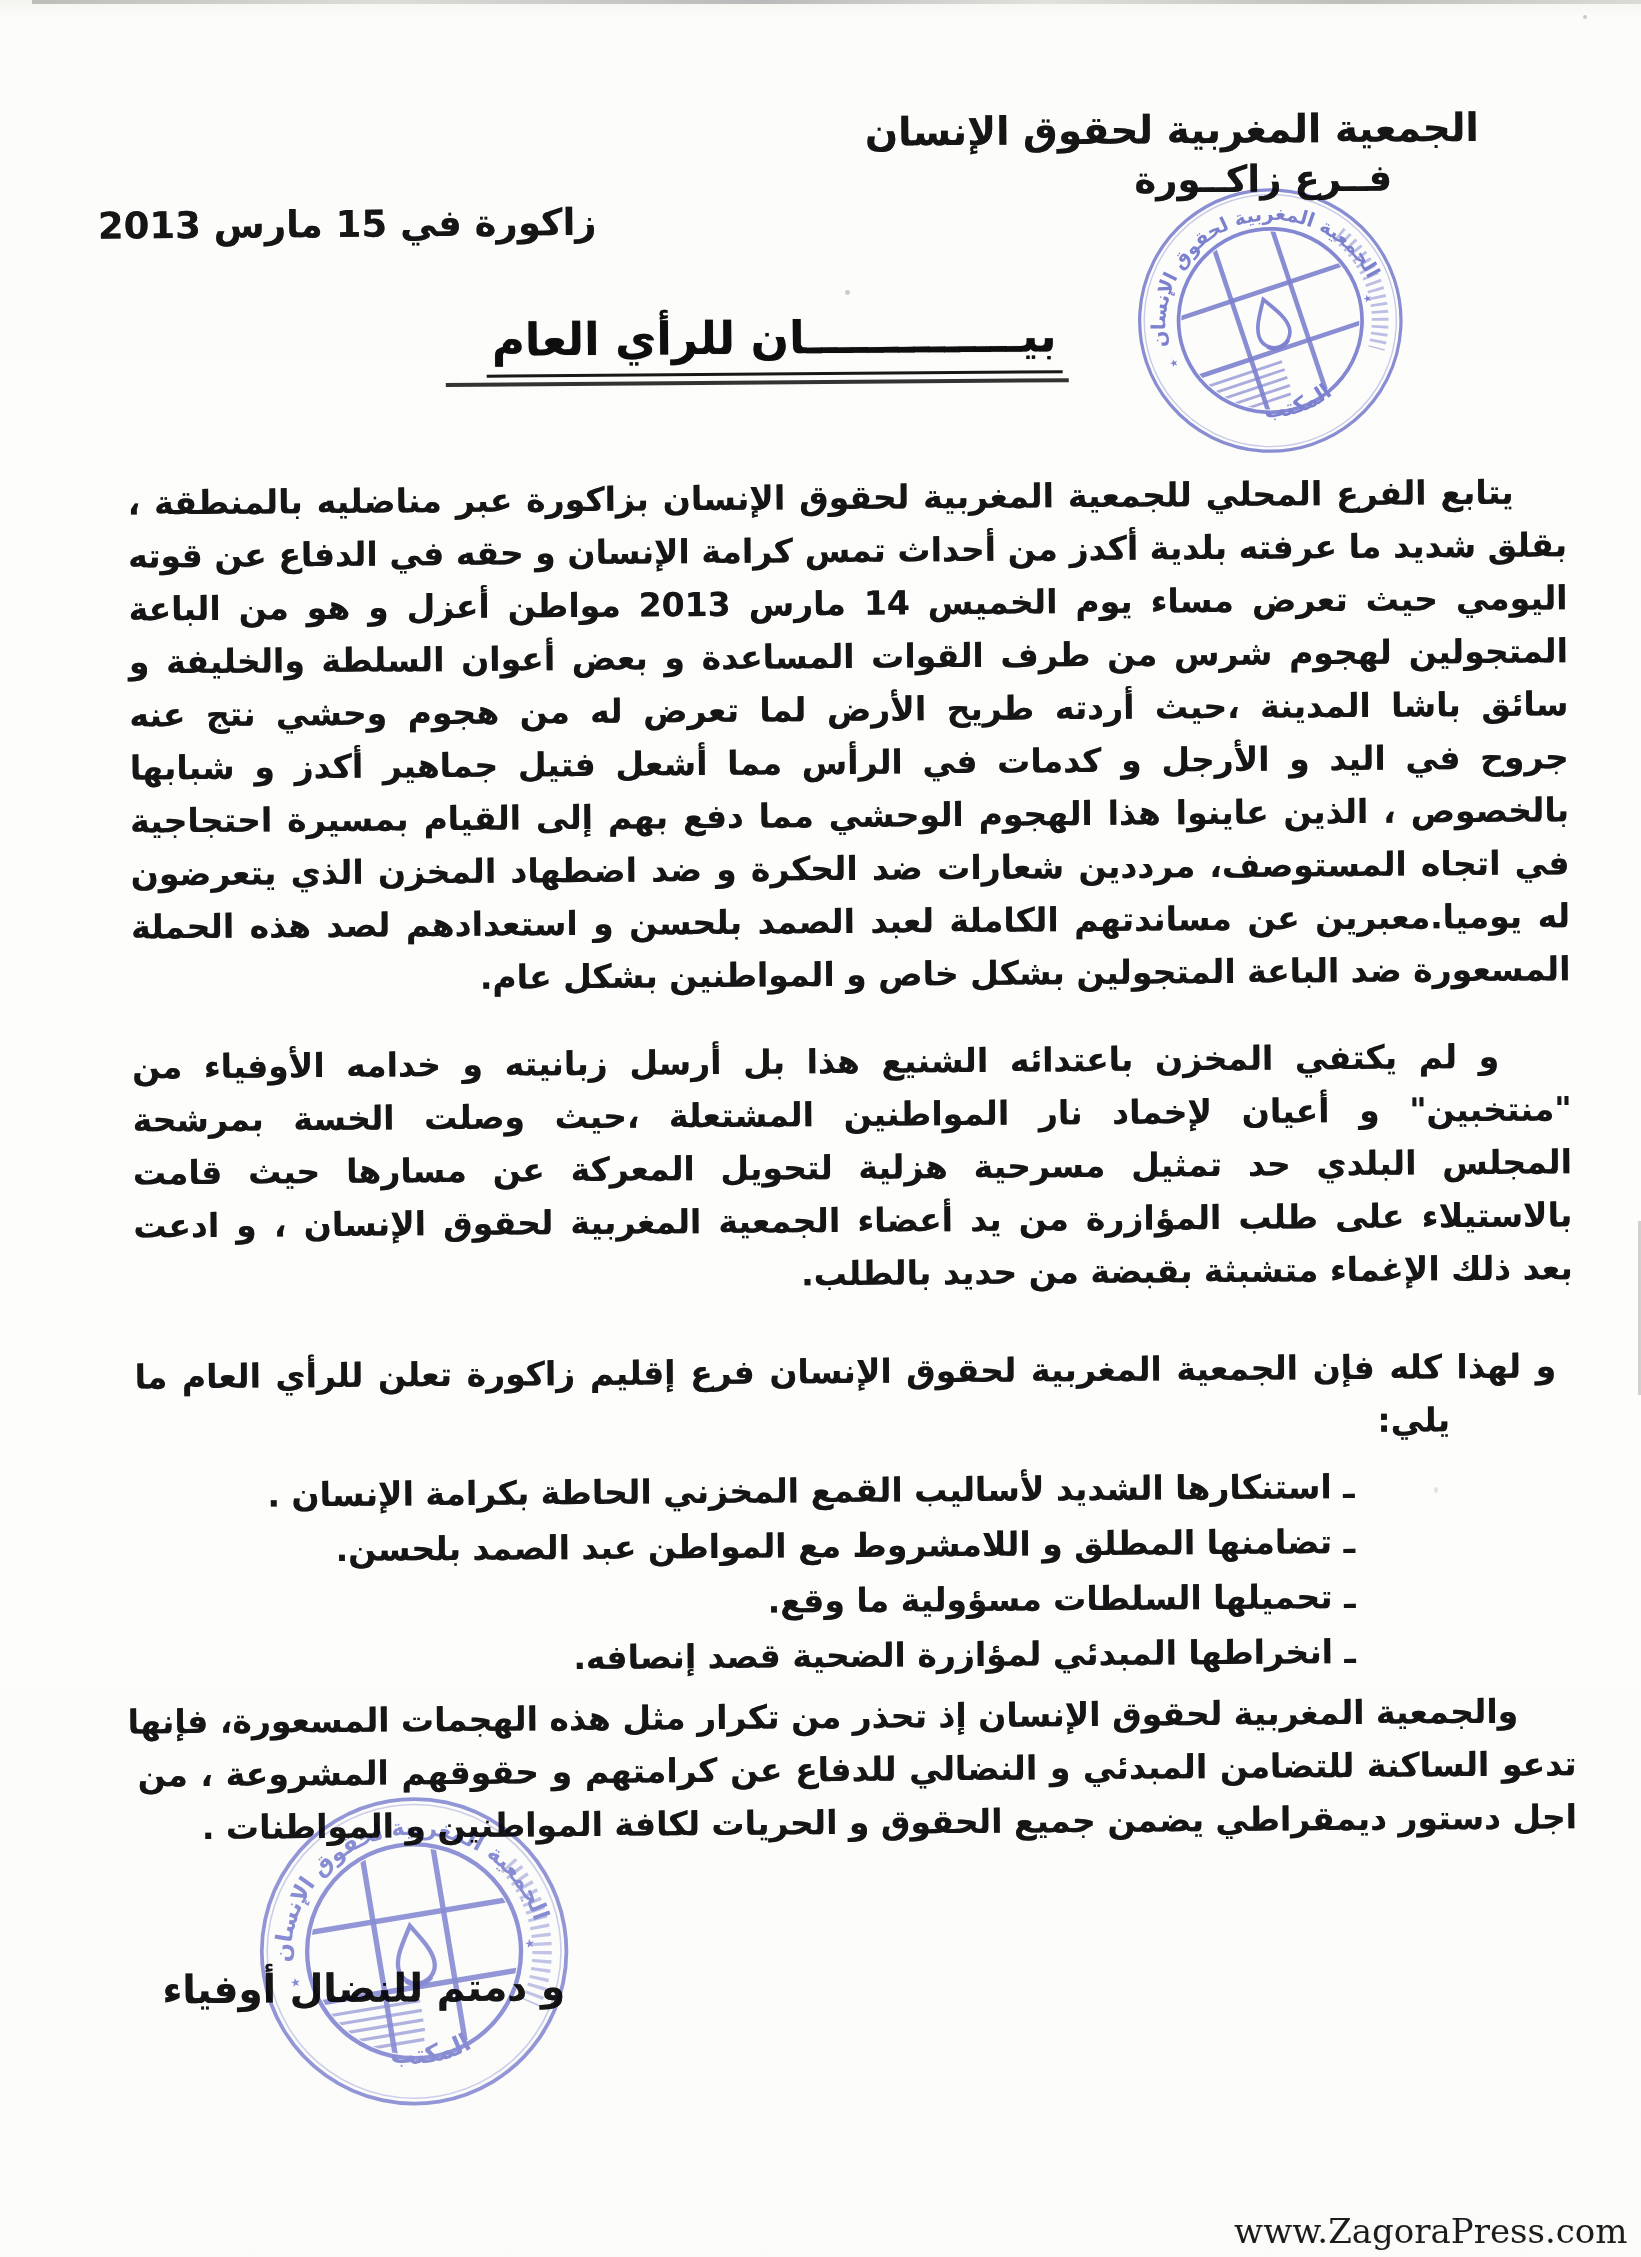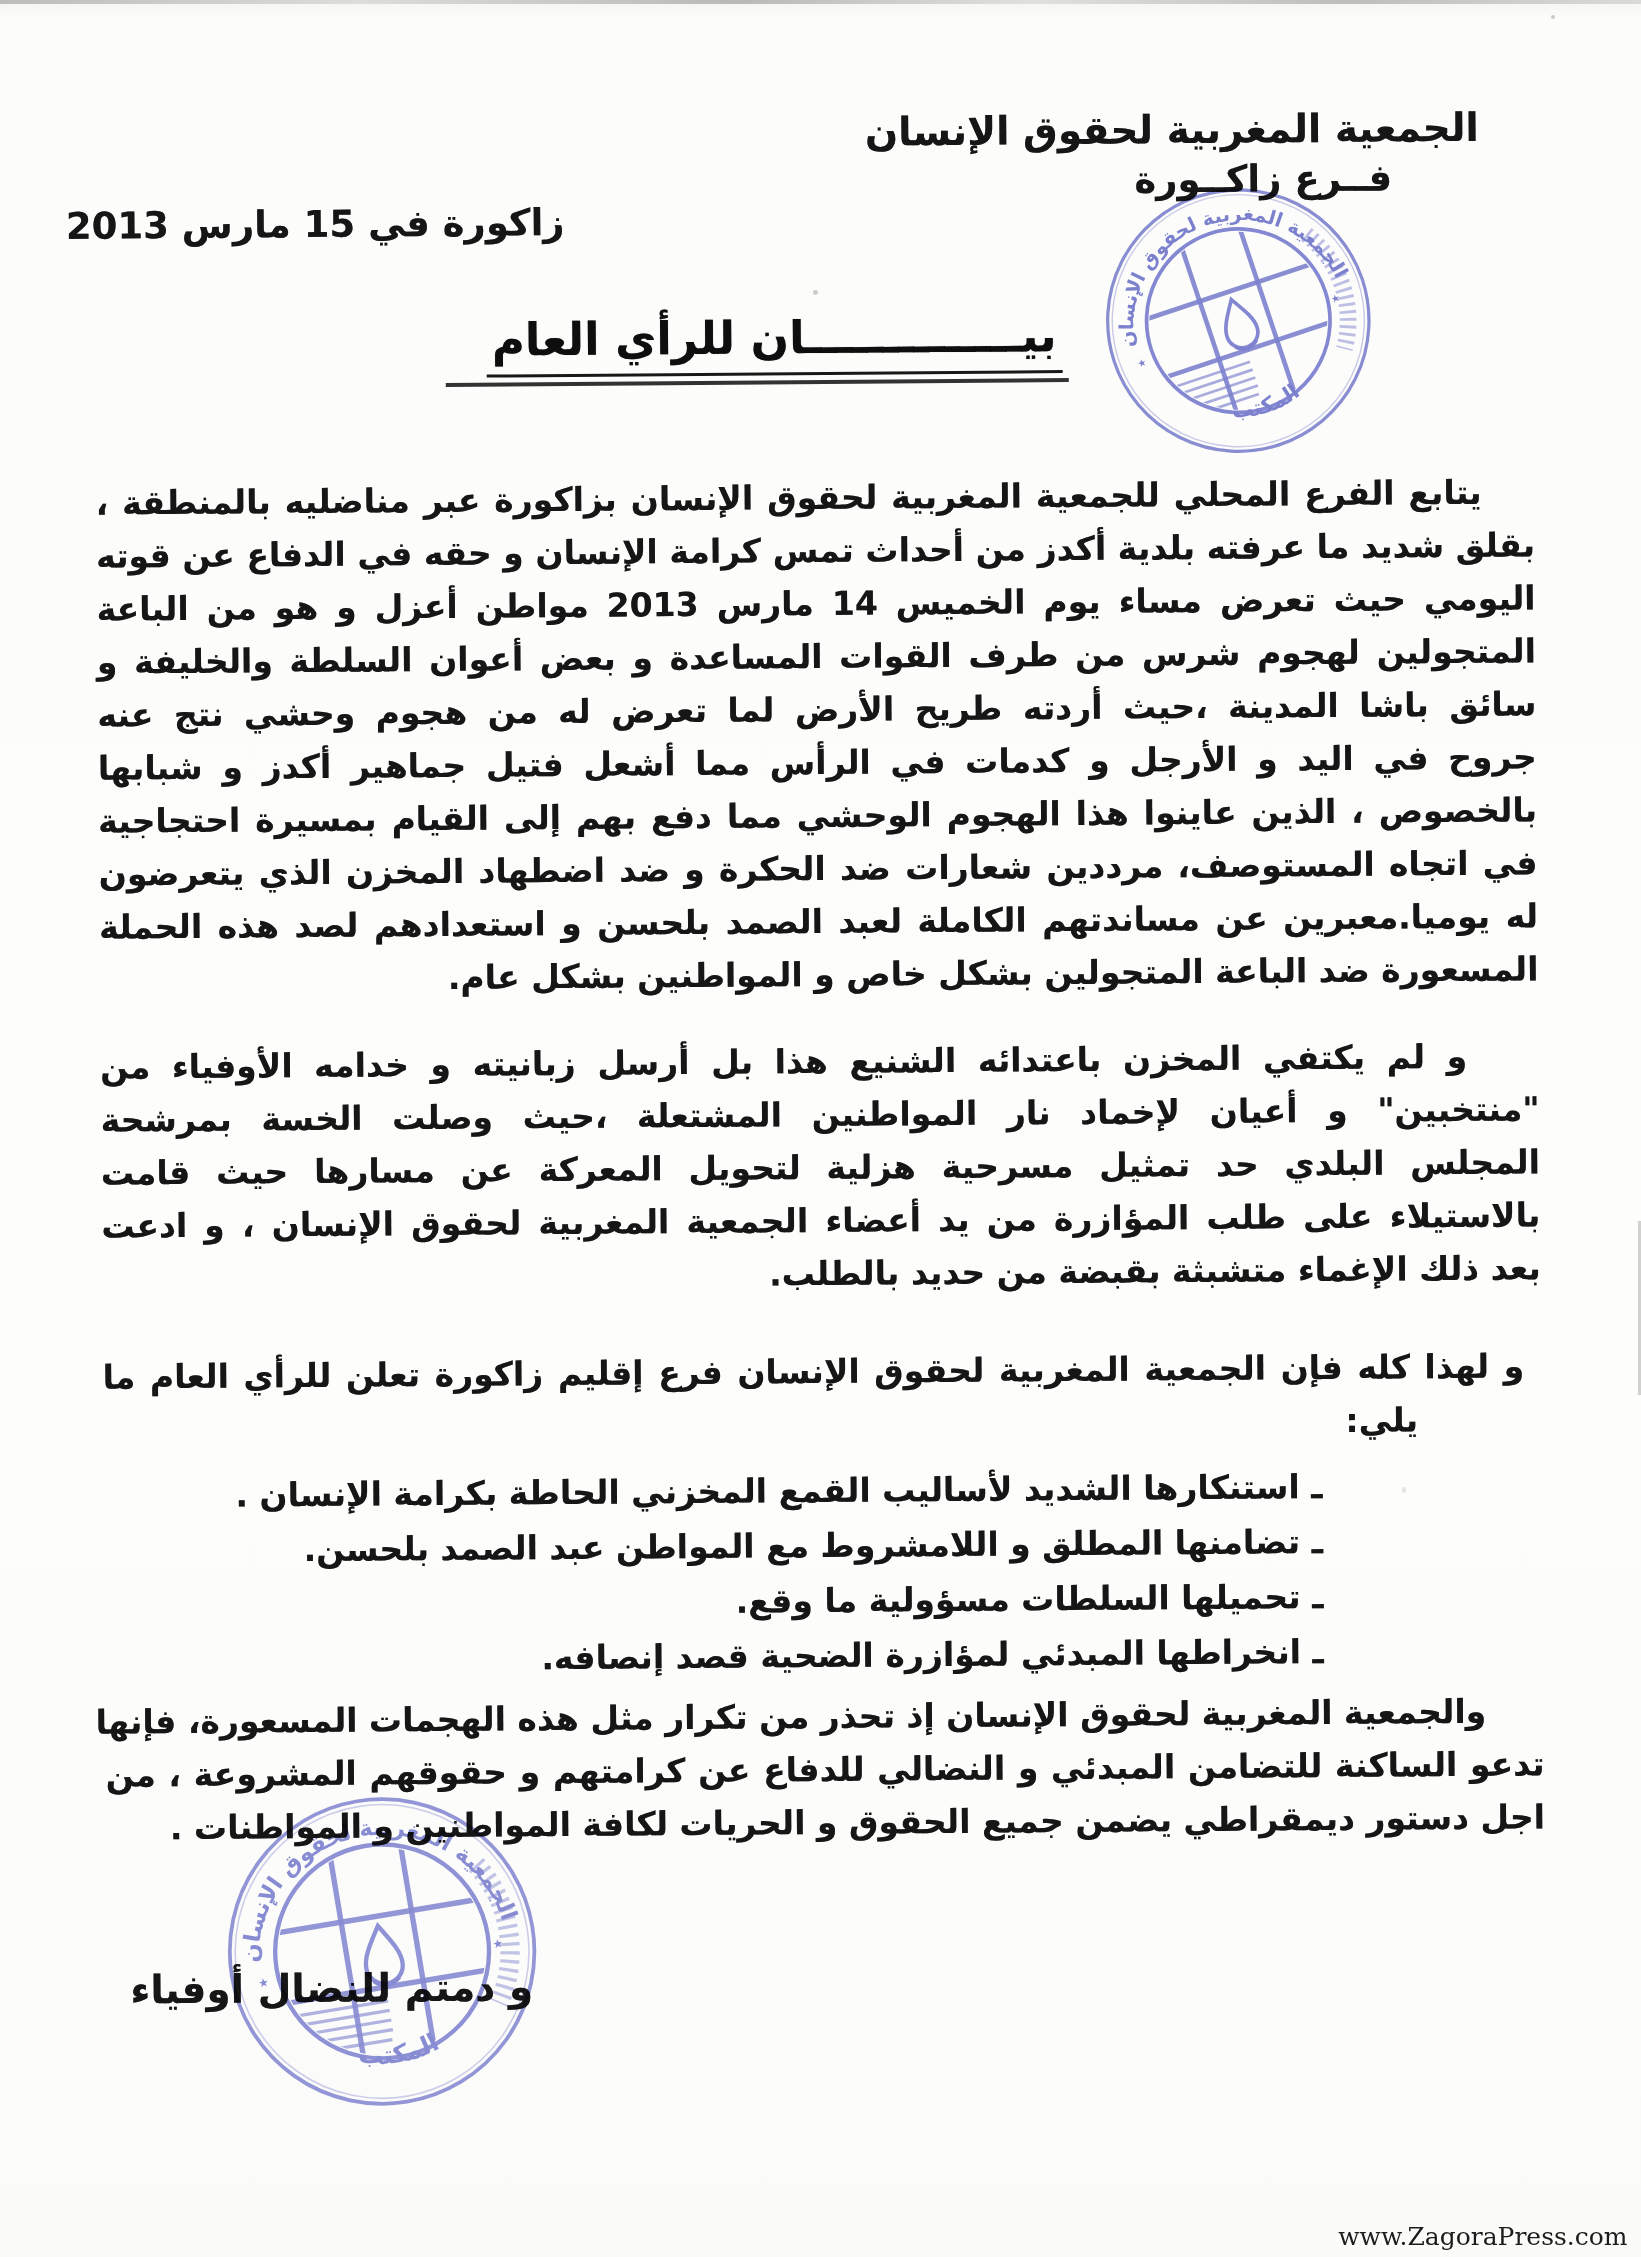--- a/index.html
+++ b/index.html
@@ -4,21 +4,21 @@
 <style>
   :root{ --ink:#6a6fc8; }
   html,body{margin:0;padding:0;}
   body{
     width:1641px;height:2257px;position:relative;overflow:hidden;
     background:
       linear-gradient(180deg,#f4f4f1 0px,#fcfcfa 17.4px,#fdfdfc 60%,#fbfbf9 100%);
     font-family:"DejaVu Sans",sans-serif;
     color:#161616;
   }
-  .page{position:absolute;inset:0;}
+  .page{position:absolute;inset:0;margin-left:32px;}
   .scan-edge-top{
     position:absolute;top:0;left:0;right:0;height:3.9px;opacity:.55;
     background:linear-gradient(90deg,#8e8e8a,#c8c8c4 22%,#88888a 45%,#cfcfcb 63%,#90908c 82%,#c4c4c0);
   }
   .scan-edge-right{
     position:absolute;right:0;top:1221px;width:2.9px;height:174px;
     background:#b4b4b0;opacity:.6;
   }
   .tilt{position:absolute;inset:0;transform:rotate(-0.45deg);transform-origin:50% 52%;}
 
@@ -86,21 +86,21 @@
   .globe-line{stroke:var(--ink);stroke-width:5;fill:none;opacity:.9;}
   .globe-hatch{stroke:var(--ink);stroke-width:3;opacity:.65;}
   .ring-hatch{stroke:var(--ink);fill:none;stroke-width:18;stroke-dasharray:3 5;opacity:.5;}
   .flame{fill:none;stroke:var(--ink);stroke-width:4;opacity:.95;}
   .stamp-ring-text{fill:var(--ink);font-family:"DejaVu Sans",sans-serif;font-weight:bold;font-size:21px;}
   .stamp-bottom-text{fill:var(--ink);font-family:"DejaVu Sans",sans-serif;font-weight:bold;font-size:23px;}
   .stamp-star{fill:var(--ink);font-size:18px;font-family:"DejaVu Sans",sans-serif;}
 
   .watermark{
     position:absolute;right:13.5px;bottom:5.8px;
-    font-family:"DejaVu Serif",serif;font-size:25px;color:#1c1c1c;
+    font-family:"DejaVu Serif",serif;font-size:34px;color:#1c1c1c;
   }
   .speck{position:absolute;background:#9a9a96;border-radius:50%;opacity:.5;}
   .speck-a{width:4.8px;height:4.8px;top:290px;left:813px;}
   .speck-b{width:3.9px;height:3.9px;top:15.4px;left:1551px;}
   .speck-c{width:3.9px;height:5.8px;top:1487px;left:1402px;opacity:.25;}
 </style>
 </head>
 <body>
 
 <div class="page">

